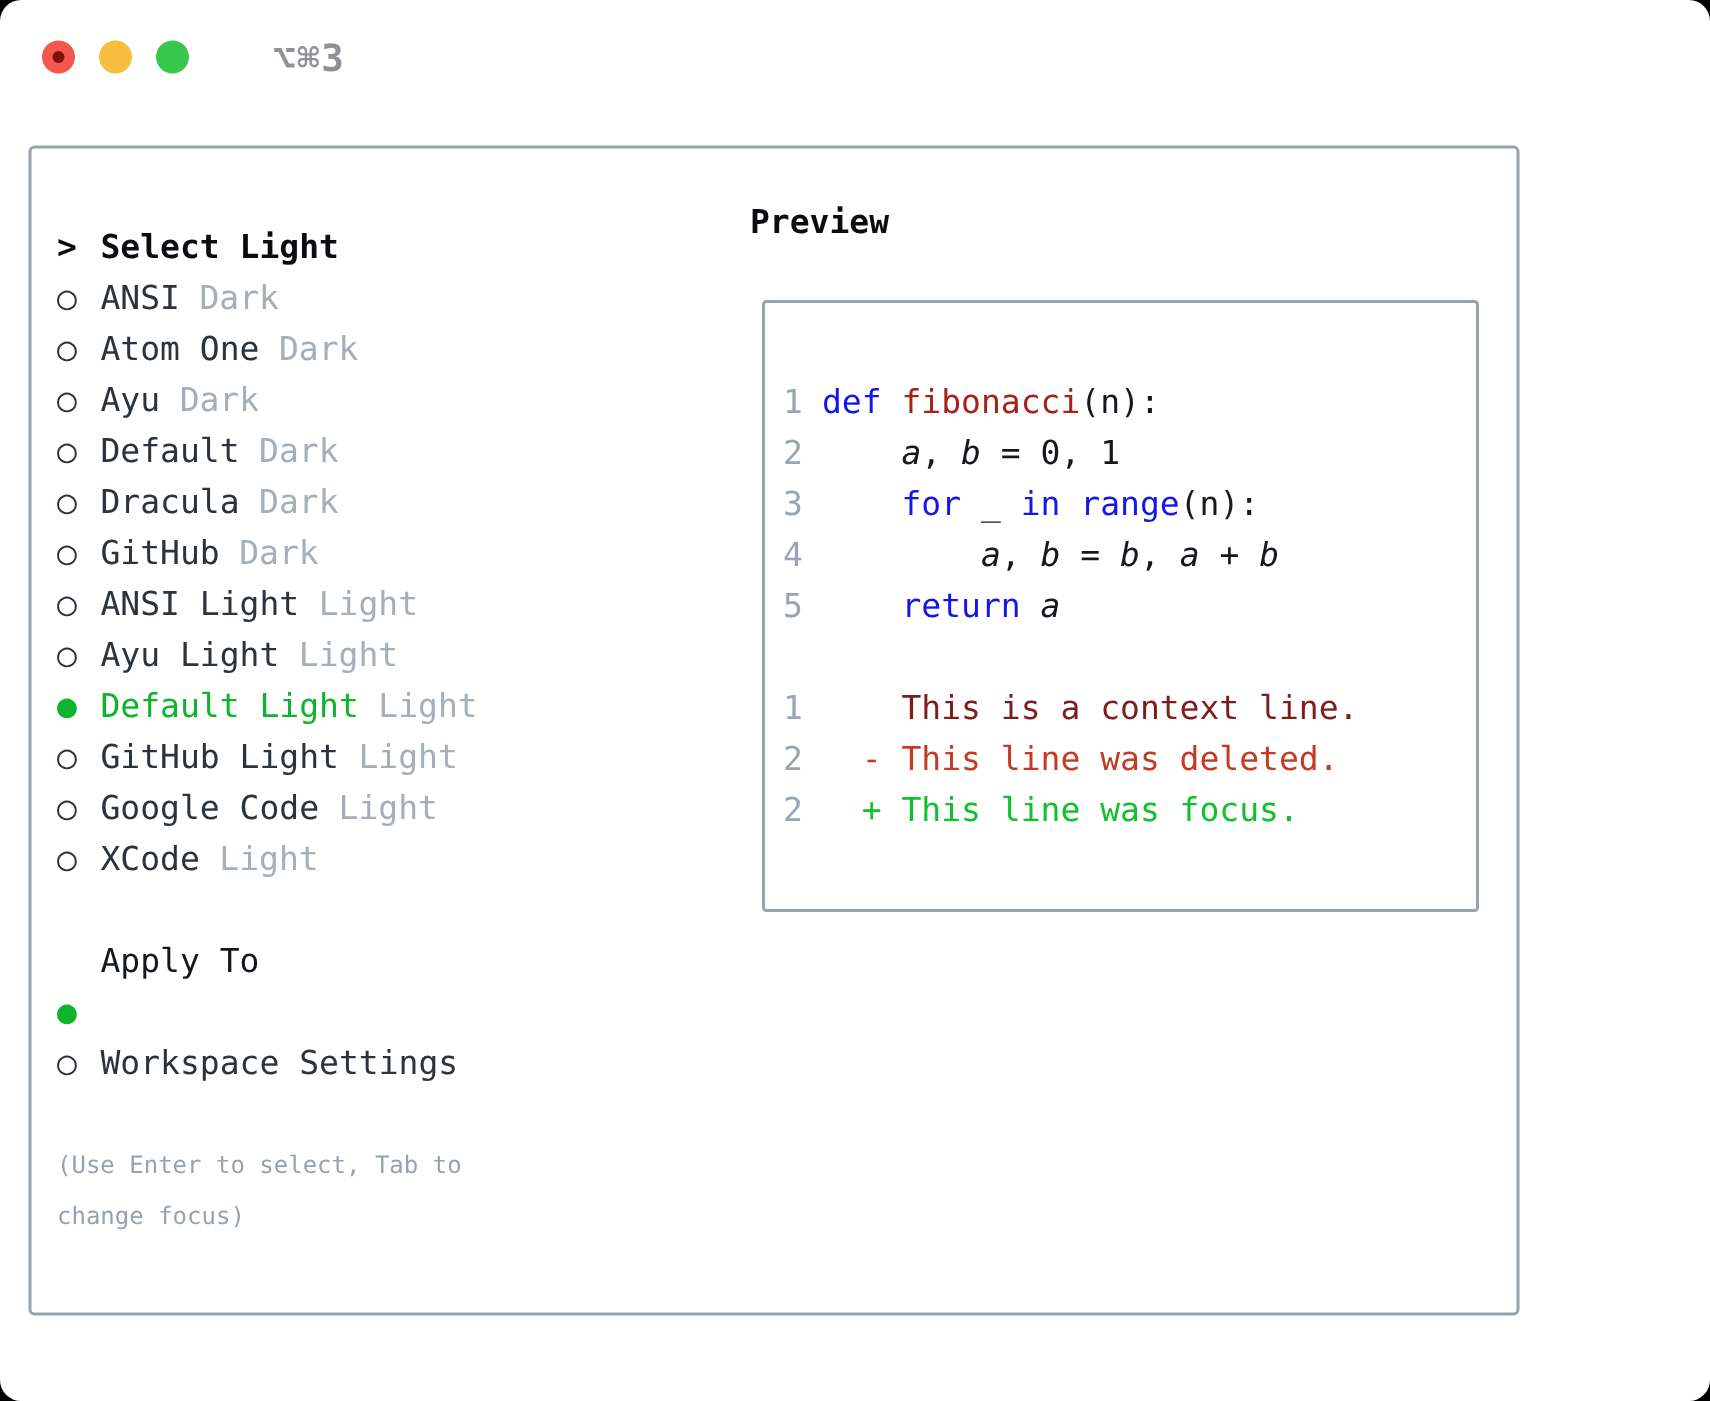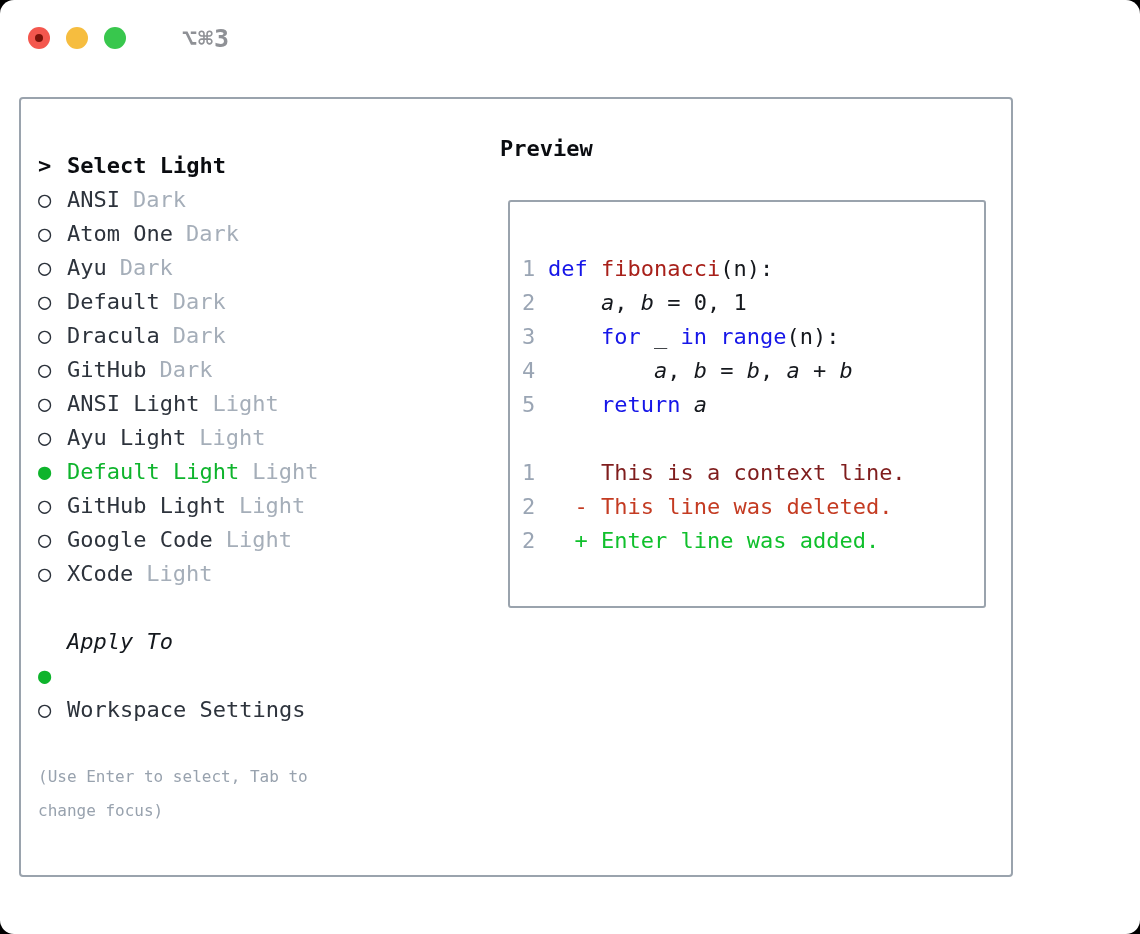--- a/index.html
+++ b/index.html
@@ -24,21 +24,21 @@
   .left-col{position:absolute;left:17px;top:49px;}
   .row{height:34px;display:flex;align-items:center;font-size:22px;}
   .marker{width:29px;color:#2d333c;flex:0 0 auto;}
   .hdr-marker{font-weight:bold;color:#0a0c10;}
   .section-title{font-weight:bold;color:#0a0c10;white-space:pre;}
   .name{color:#2d333c;white-space:pre;}
   .variant{margin-left:13px;color:#a5aeb9;white-space:pre;}
   .list-row.selected .marker,
   .list-row.selected .name{color:#0eb42c;}
   .apply-section{margin-top:34px;}
-  .apply-title{padding-left:29px;font-style:italic;}
+  .apply-title{padding-left:29px;}
   .help{margin-top:34px;font-size:16px;line-height:34px;color:#98a2ae;white-space:pre-wrap;}
   
   .right-col{position:absolute;left:479px;top:32px;}
   .preview-box{
     position:absolute;left:487px;top:101px;width:478px;height:408px;
     border:2px solid #9aa3ad;border-radius:3px;background:#fff;
     box-sizing:border-box;padding:49px 8px 0 12px;
   }
   .prev-row{height:34px;display:flex;align-items:center;font-size:22px;}
   .ln{width:13px;margin-right:13px;color:#9aa5b4;flex:0 0 auto;}
@@ -189,19 +189,19 @@
           <div class="prev-row">
     <span class="ln">1</span>
     <span class="code-text diff-context">    This is a context line.</span>
   </div>
           <div class="prev-row">
     <span class="ln">2</span>
     <span class="code-text diff-deleted">  - This line was deleted.</span>
   </div>
           <div class="prev-row">
     <span class="ln">2</span>
-    <span class="code-text diff-added">  + Enter line was added.</span>
+    <span class="code-text diff-added">  + This line was focus.</span>
   </div>
         </div>
     </div>
 
   </div>
 </div>
 
 </body></html>

